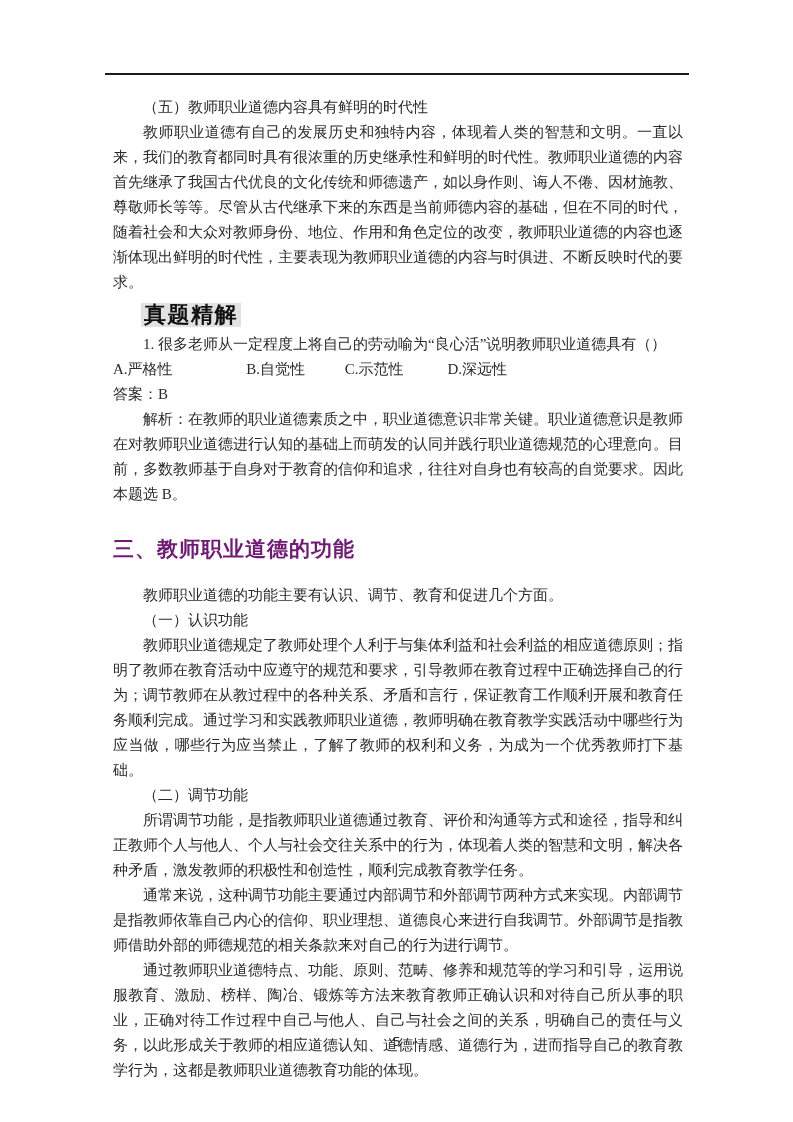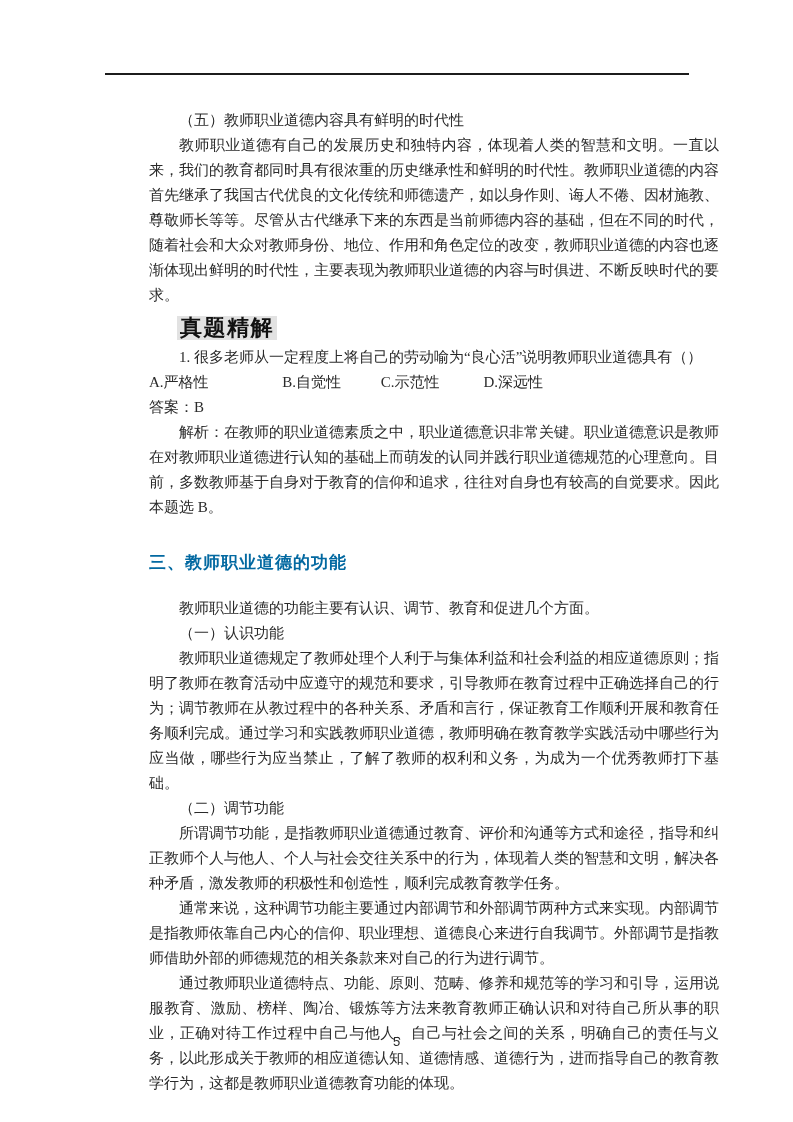--- a/index.html
+++ b/index.html
@@ -20,25 +20,24 @@
     position: absolute;
     left: 105px;
     top: 73px;
     width: 584px;
     height: 2px;
     background: #1c1c1c;
   }
   .content {
     position: absolute;
     left: 113px;
-    top: 108px;
+    top: 95px;
     width: 570px;
     font-size: 15px;
     line-height: 25px;
-    margin-left: 36px;
   }
   .content p { margin: 0; }
   .sub-heading {
     text-indent: 2em;
     text-align: left;
   }
   .para {
     text-indent: 2em;
     text-align: justify;
   }
@@ -63,24 +62,24 @@
     text-align: left;
   }
   .options { text-align: left; }
   .opt { display: inline-block; }
   .opt-a { margin-right: 70px; }
   .opt-b { margin-right: 36px; }
   .opt-c { margin-right: 40px; }
   .answer { text-align: left; }
   .main-heading {
     margin: 29px 0 0 0;
-    font-size: 17px;
+    font-size: 21px;
     line-height: 27px;
     font-weight: bold;
-    color: #0369a1;
+    color: #701a75;
     letter-spacing: 1px;
   }
   .intro-para {
     margin-top: 20px !important;
     text-indent: 2em;
     text-align: justify;
   }
   .page-number {
     position: absolute;
     top: 1033px;

